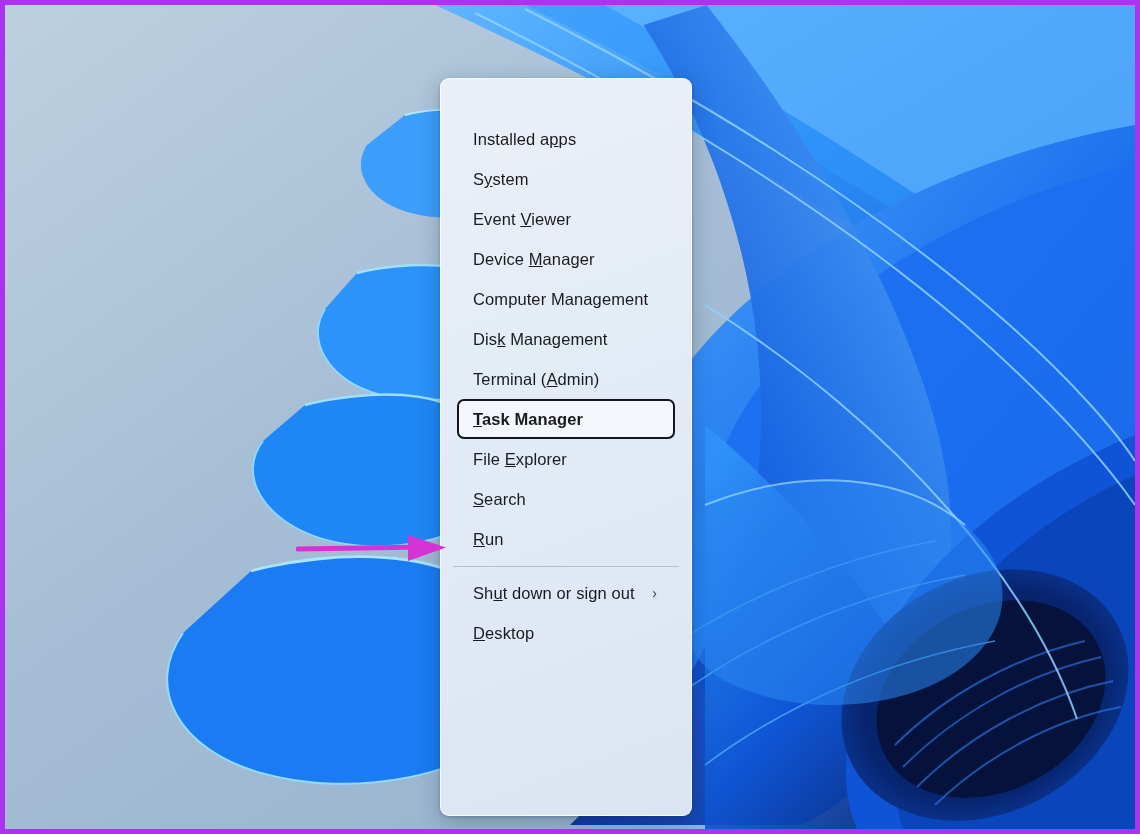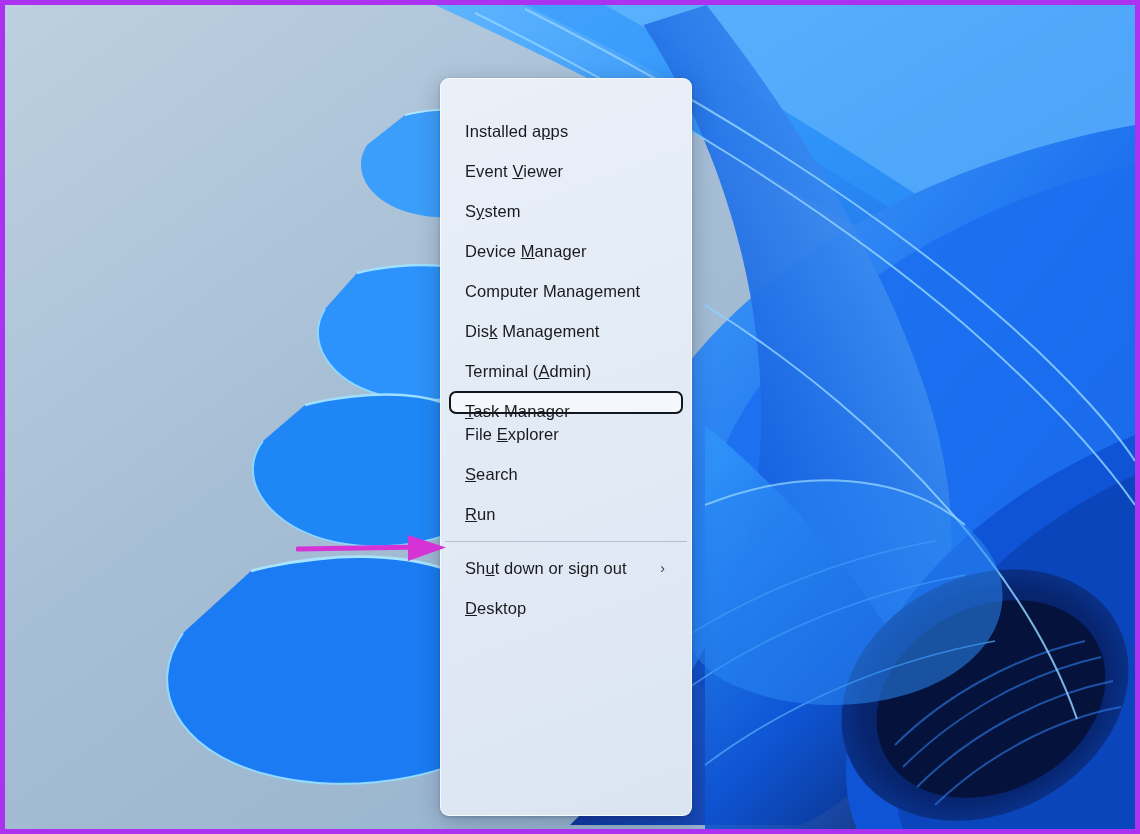--- a/index.html
+++ b/index.html
@@ -50,21 +50,21 @@
     background: linear-gradient(160deg, #eaf0f8 0%, #e4ecf6 35%, #dfe8f4 70%, #dbe5f2 100%);
     box-shadow: 0 6px 22px rgba(20,40,70,.28), 0 1px 3px rgba(20,40,70,.25);
     border: 1px solid rgba(255,255,255,.72);
     box-sizing: border-box;
     overflow: hidden;
     z-index: 20;
   }
 
   .menu-list {
     padding: 28px 0 0 0;
-    margin: 4px;
+    margin: 12px;
     list-style: none;
   }
 
   .menu-item {
     height: 40px;
     line-height: 40px;
     padding: 0 16px;
     margin: 0 4px;
     font-size: 16.5px;
     color: #1b1b1f;
@@ -75,23 +75,24 @@
     letter-spacing: .1px;
   }
 
   .menu-item .acc { text-decoration: underline; text-underline-offset: 1px; }
 
   .menu-item.selected {
     background: #f4f7fc;
     border: 2px solid #13161c;
     border-radius: 7px;
     margin: 0 4px;
-    height: 23px;
+    height: 40px;
     line-height: 36px;
     padding-left: 14px;
+    font-weight: bold;
   }
 
   .menu-item .chevron {
     position: absolute;
     right: 18px;
     top: 0;
     font-size: 14px;
     color: #3b3b42;
     line-height: 40px;
   }
@@ -208,22 +209,22 @@
       </g>
 
       <path d="M700 500 C800 460 900 470 960 520 C1010 562 1010 620 960 660 C900 708 790 712 720 676 C660 644 648 544 700 500 Z" fill="#2a86f3" opacity="0.55"></path>
       <path d="M700 500 C800 460 900 470 960 520" fill="none" stroke="#9cdcff" stroke-width="2" opacity="0.7"></path>
     </svg>
   </div>
 
   <div id="context-menu">
     <ul class="menu-list" id="menu-list">
         <li class="menu-item"><span>Installed a<span class="acc">p</span>ps</span></li>
+        <li class="menu-item"><span>S<span class="acc">y</span>stem</span></li>
         <li class="menu-item"><span>Event <span class="acc">V</span>iewer</span></li>
-        <li class="menu-item"><span>S<span class="acc">y</span>stem</span></li>
         <li class="menu-item"><span>Device <span class="acc">M</span>anager</span></li>
         <li class="menu-item"><span>Computer Mana<span class="acc">g</span>ement</span></li>
         <li class="menu-item"><span>Dis<span class="acc">k</span> Management</span></li>
         <li class="menu-item"><span>Terminal (<span class="acc">A</span>dmin)</span></li>
         <li class="menu-item selected" style="border-color: rgb(19, 22, 28);"><span><span class="acc">T</span>ask Manager</span></li>
         <li class="menu-item"><span>File <span class="acc">E</span>xplorer</span></li>
         <li class="menu-item"><span><span class="acc">S</span>earch</span></li>
         <li class="menu-item"><span><span class="acc">R</span>un</span></li>
         <li class="menu-sep"></li>
         <li class="menu-item"><span>Sh<span class="acc">u</span>t down or sign out</span><span class="chevron">›</span></li>

